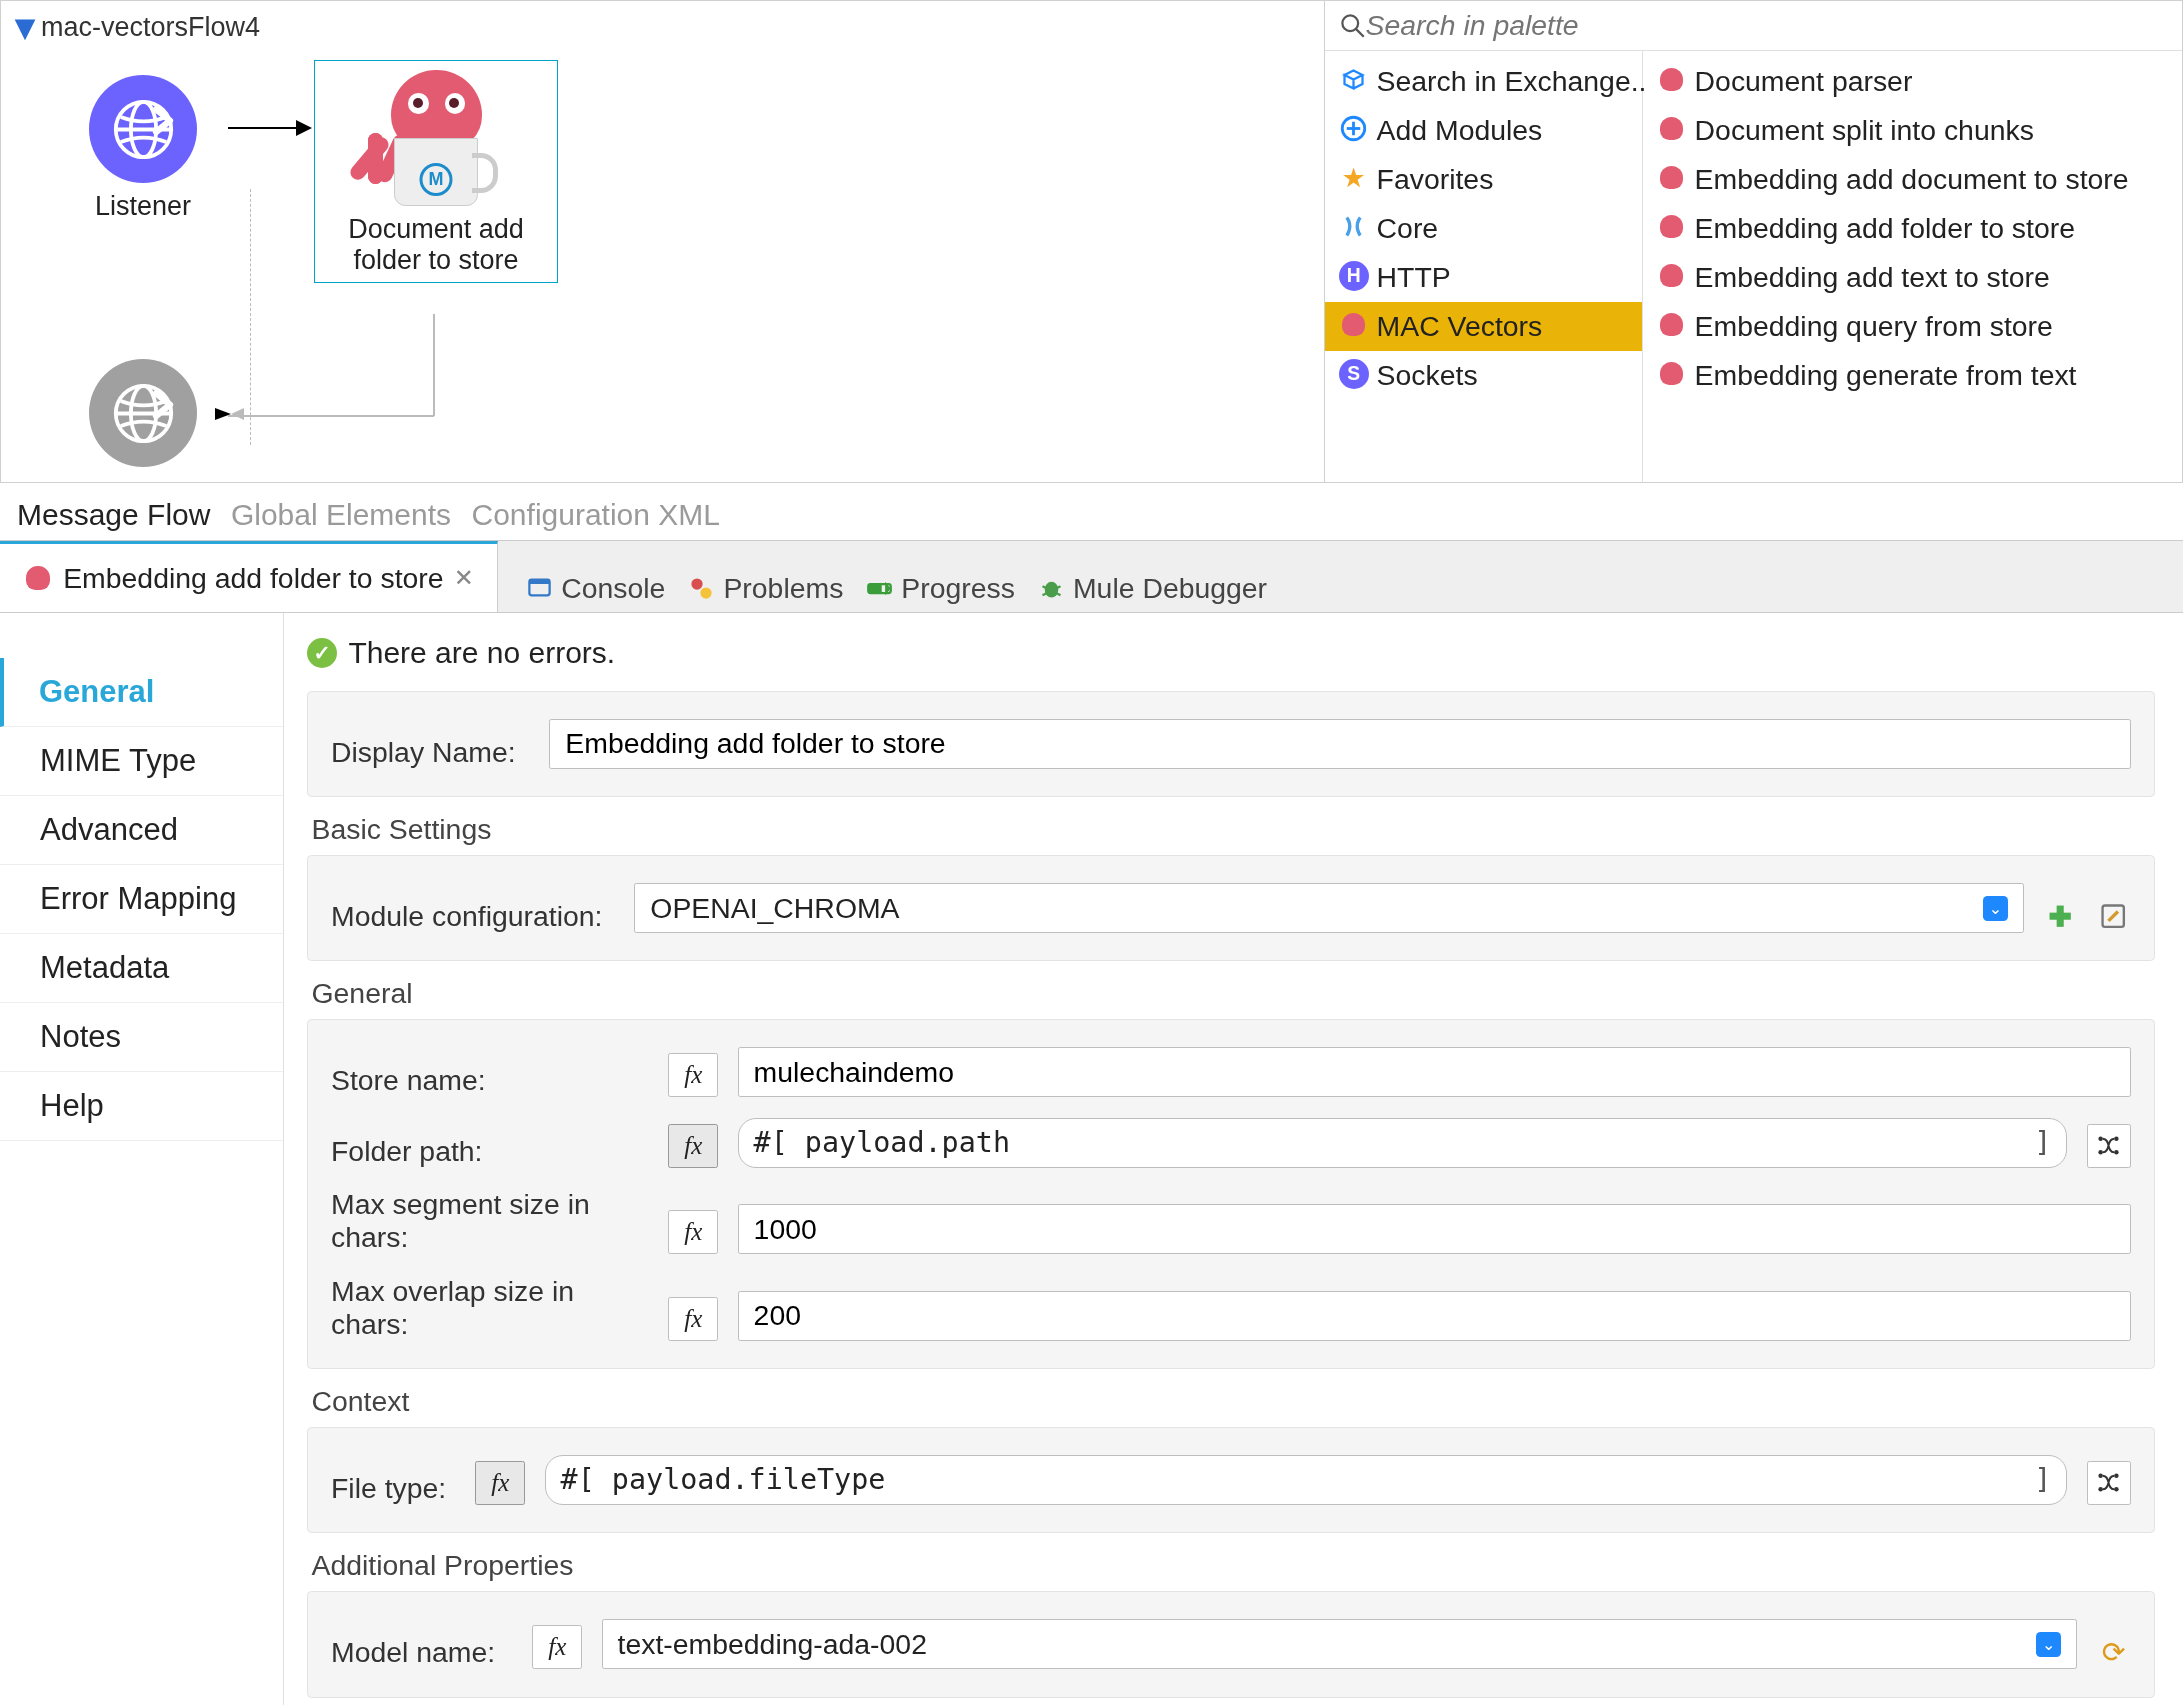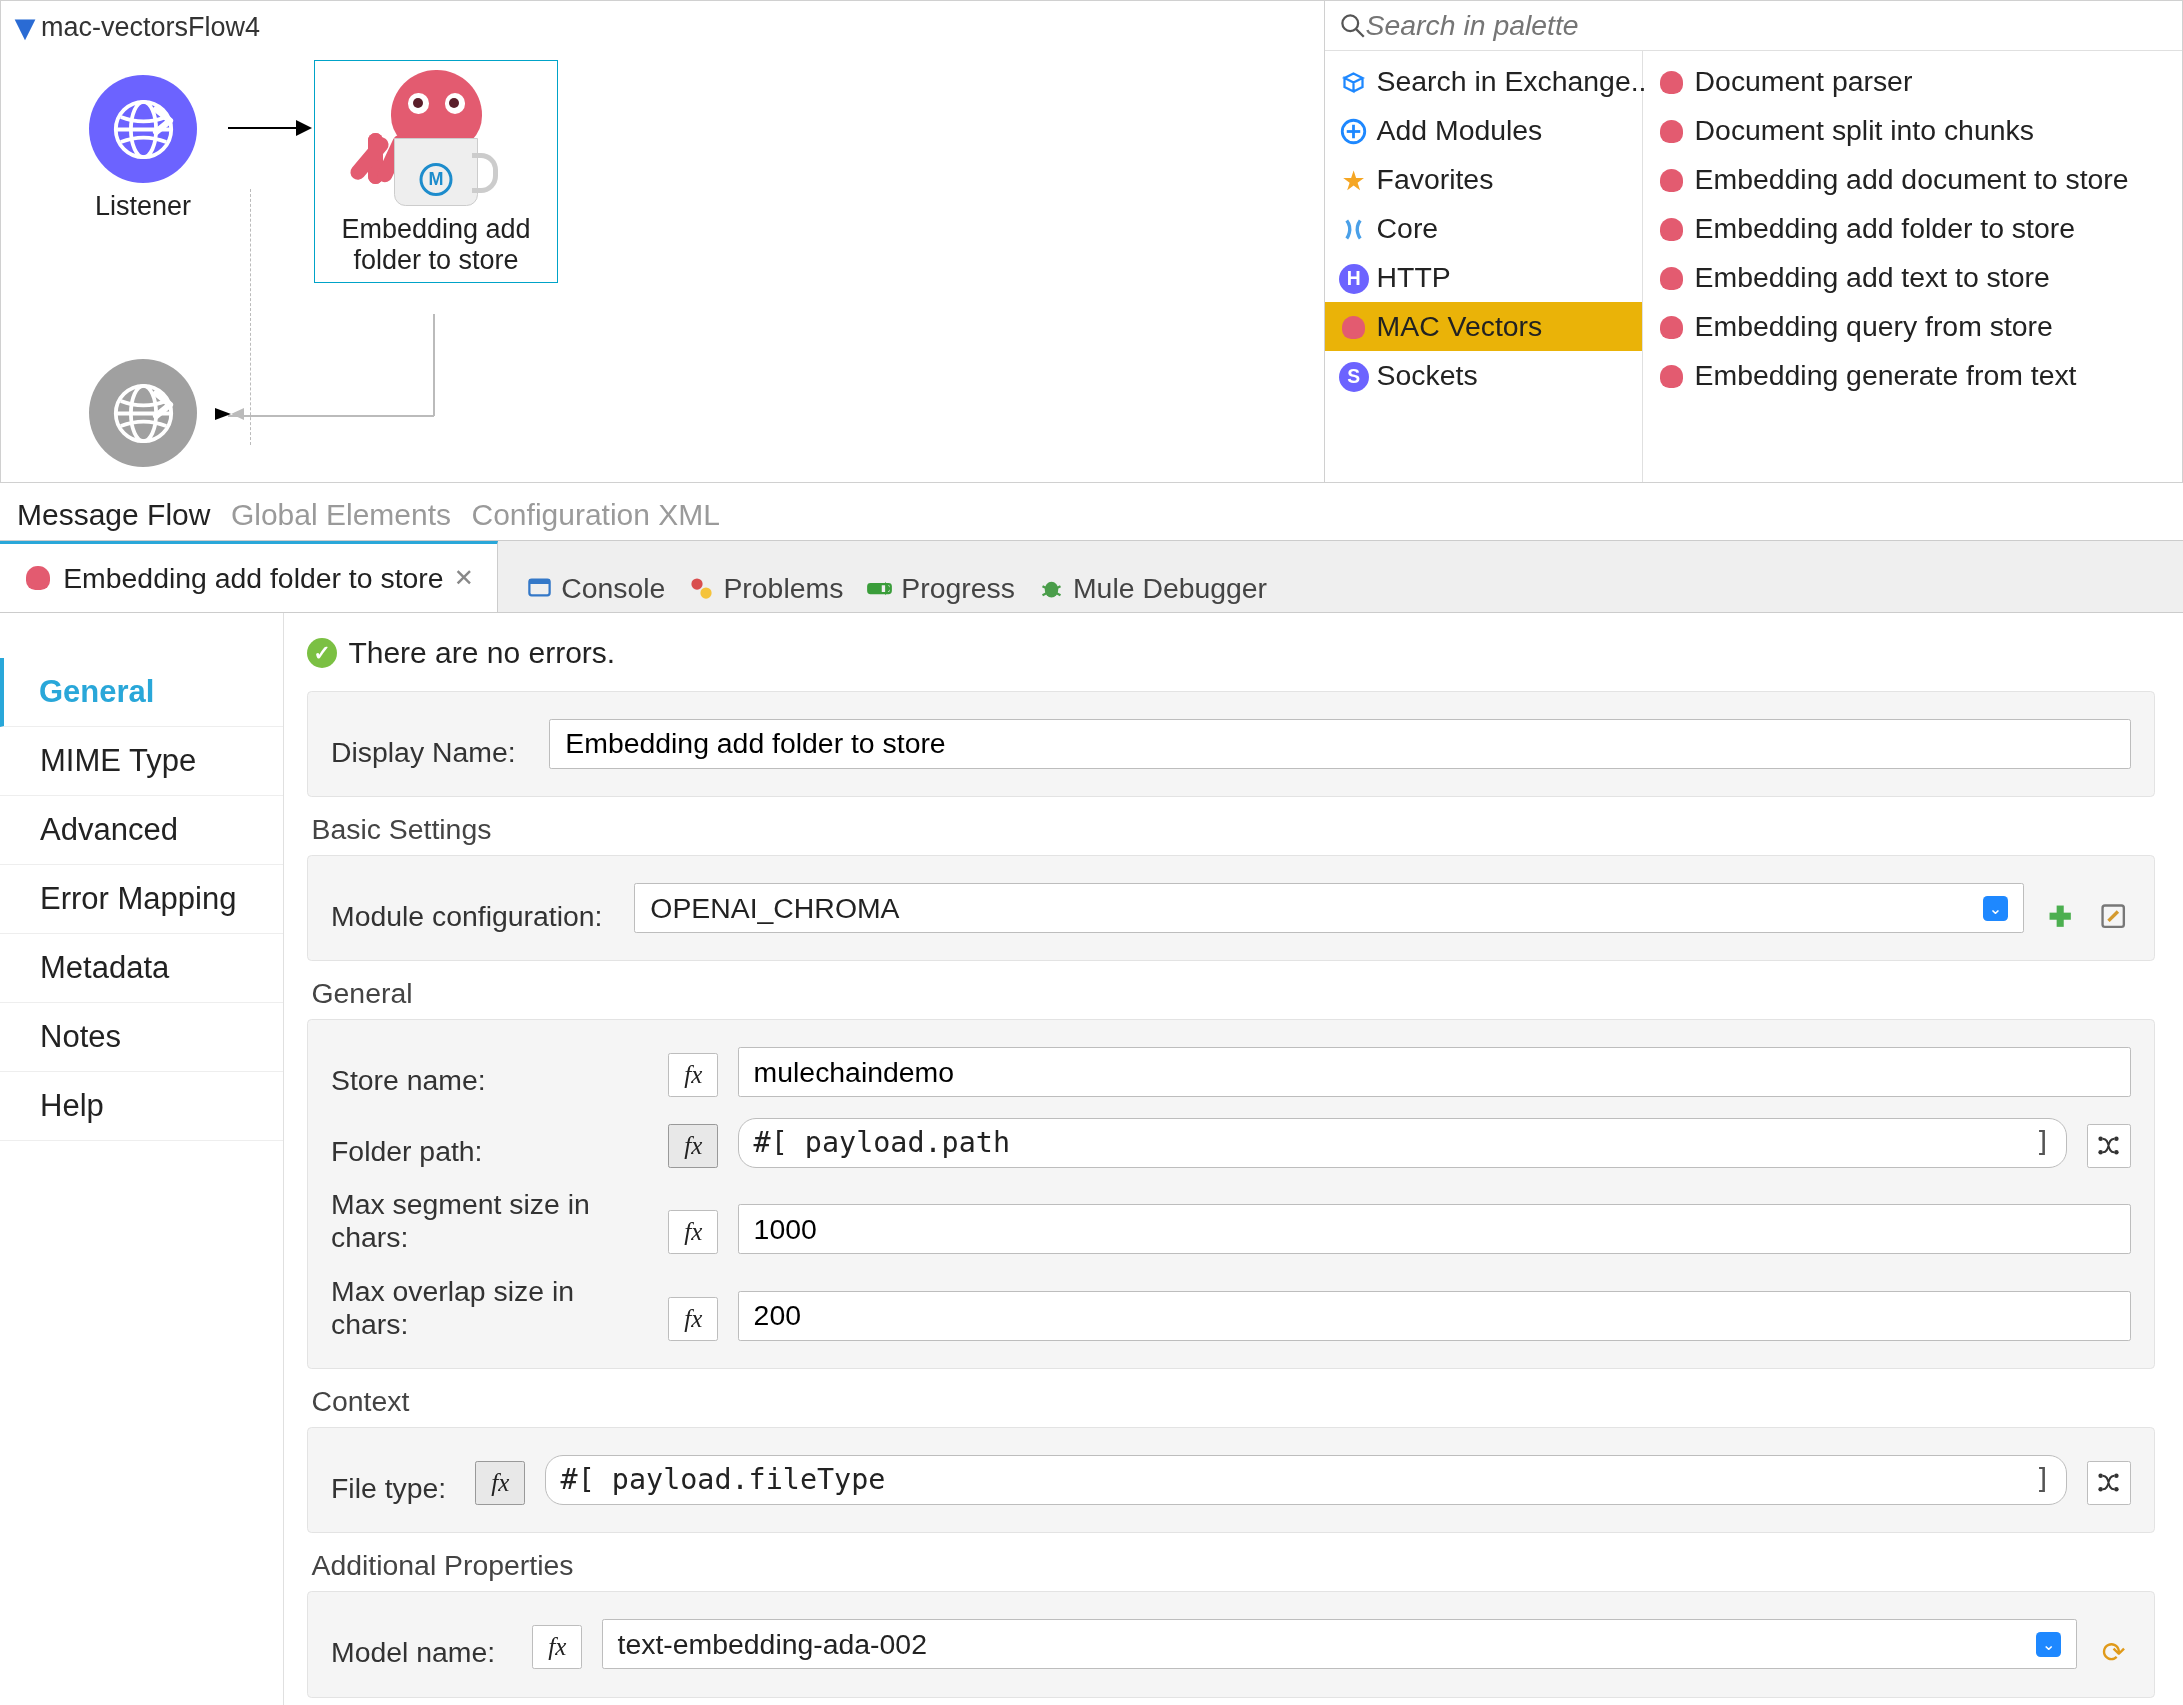--- a/index.html
+++ b/index.html
@@ -62,21 +62,21 @@
   .palette-search { display: flex; align-items: center; padding: 8px 13.6px; border-bottom: 0.6px solid #e0e0e0; }
   .palette-search input {
     flex: 1; font-size: 28.4px; border: none; outline: none;
     background: transparent; color: #999; font-style: italic;
   }
   .palette-cols { display: flex; flex: 1; }
   .palette-col { padding: 5.7px 0; }
   .palette-col.left { width: 318px; border-right: 0.6px solid #e0e0e0; }
   .palette-col.right { flex: 1; }
   .palette-item {
-    display: flex; align-items: flex-end; gap: 8px;
+    display: flex; align-items: flex-start; gap: 8px;
     padding: 8px 13.6px; font-size: 28.4px; cursor: pointer;
     white-space: nowrap;
   }
   .palette-item.selected { background: #eab308; }
   .pi-icon { width: 30px; height: 30px; flex-shrink: 0; display:flex; align-items:center; justify-content:center; }
   .pi-icon.circle { border-radius: 50%; color: #fff; font-weight: 700; font-size: 19.3px; }
   .pi-icon.star { color: #f5a623; font-size: 27px; }
   .pi-icon.mini-octo { position: relative; }
   .mini-octo-b { position: absolute; inset: 3.4px; background: #e35b70; border-radius: 50% 50% 40% 40%; }
 
@@ -173,21 +173,21 @@
           </div>
           <div class="octo-leg"></div>
             <div class="octo-leg"></div>
             <div class="octo-leg"></div>
             <div class="octo-leg"></div>
           <div class="mug">
               <div class="mug-logo">M</div>
             </div>
         </div>
         <div class="node-label">
-          <span>Embedding add</span><br>
+          <span>Document add</span><br>
           <span>folder to store</span>
         </div>
       </div>
 
       <div class="dashed-v" style="top:188px; left:249px; height:256px;"></div>
 
       <div class="flow-node" style="top:358px; left:85px; width:114px;">
         <div class="node-circle gray">
           <svg class="globe-svg" viewBox="0 0 100 100">
             <circle cx="50" cy="50" r="44" fill="none" stroke="#fff" stroke-width="6"></circle>

